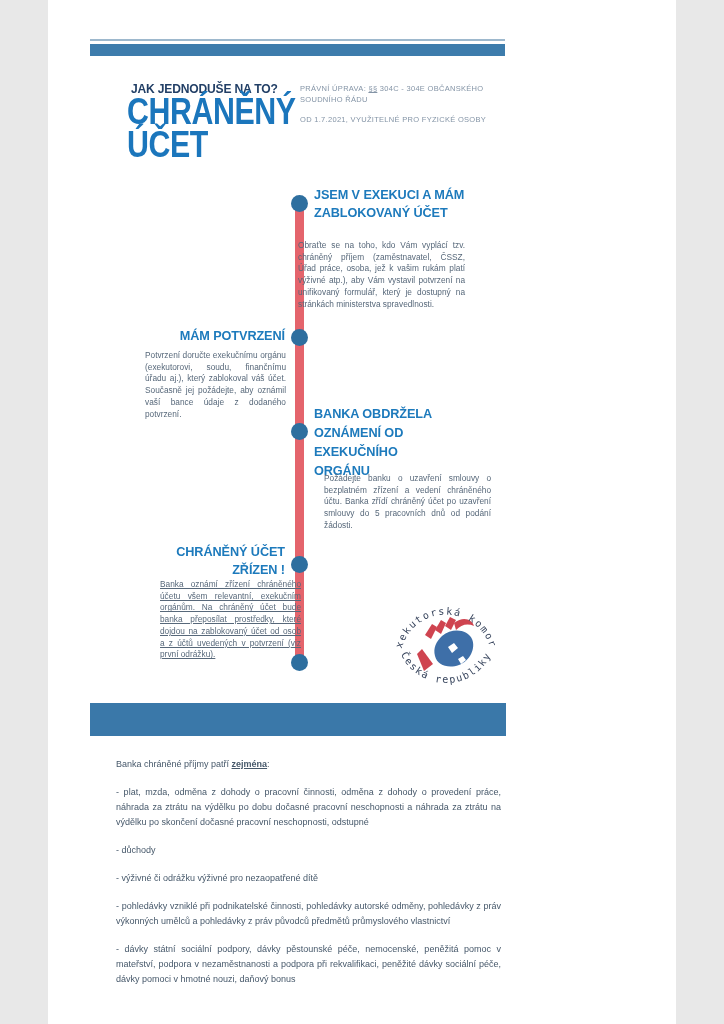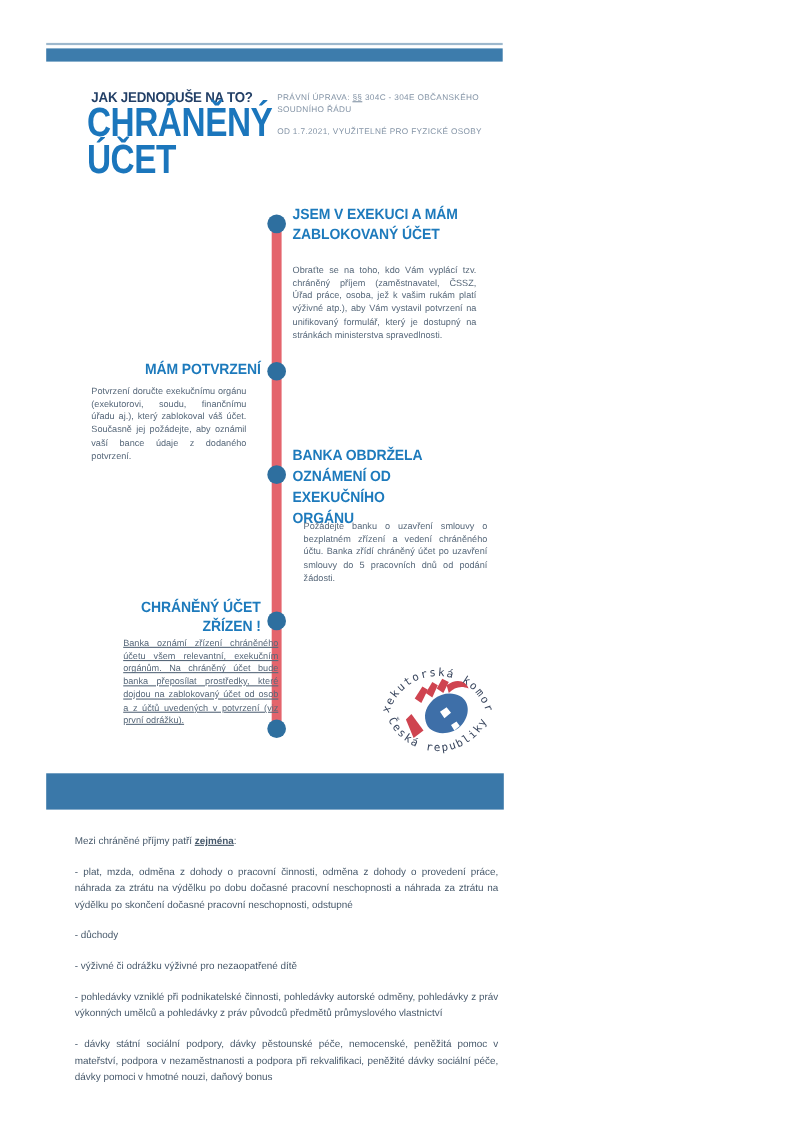--- a/index.html
+++ b/index.html
@@ -1,18 +1,18 @@
 <!DOCTYPE html>
 <html><head>
 <meta charset="utf-8">
 <style>
   html,body{margin:0;padding:0;background:#e8e8e8;}
   .page{
     position:relative;
-    width:724px;height:1024px;
+    width:628px;height:1024px;
     background:#ffffff;
     font-family:"Liberation Sans", sans-serif;
     overflow:hidden;
     margin:0 auto;
   }
   
   .top-thin{position:absolute;left:42px;top:39px;width:415px;height:2px;background:#9db8cd;}
   .top-band{position:absolute;left:42px;top:44px;width:415px;height:12px;background:#3d7cac;}
   .bottom-band{position:absolute;left:42px;top:703px;width:416px;height:33px;background:#3a78a9;}
 
@@ -47,23 +47,23 @@
     letter-spacing:-0.1px;
   }
   .st-right{transform:scaleX(0.94);transform-origin:left top;}
   .st-left{text-align:right;transform:scaleX(0.94);transform-origin:right top;}
   .step-body{
     position:absolute;
     font-size:8.3px;line-height:11.7px;color:#57687a;
     text-align:justify;
   }
   .t1{left:266px;top:186px;width:175px;}
-  .b1{left:266px;top:240px;width:167px;}
+  .b1{left:250px;top:240px;width:167px;}
   .t2{left:97px;top:327px;width:140px;}
-  .b2{left:83px;top:350px;width:141px;}
+  .b2{left:97px;top:350px;width:141px;}
   .t3{left:266px;top:404px;width:150px;line-height:19px;}
   .b3{left:276px;top:473px;width:167px;}
   .t4{left:97px;top:543px;width:140px;}
   .b4{left:112px;top:579px;width:141px;text-decoration:underline;}
 
   
   .stamp{position:absolute;left:340px;top:589px;width:116px;height:116px;}
 
   
   .footer{
@@ -132,21 +132,21 @@
       </text>
       <text font-family="DejaVu Sans Mono, monospace" font-size="10" letter-spacing="1.5" fill="#39465e">
         <textPath href="#arcBot" startOffset="50%" text-anchor="middle">Česká republiky</textPath>
       </text>
     </svg>
   </div>
 
   <div class="bottom-band"></div>
 
   <div class="footer">
-    <p class="intro"><span>Mezi chráněné příjmy patří </span><span class="emph">zejména</span><span>:</span></p>
+    <p class="intro"><span>Banka chráněné příjmy patří </span><span class="emph">zejména</span><span>:</span></p>
     <p class="item">- plat, mzda, odměna z dohody o pracovní činnosti, odměna z dohody o provedení práce, náhrada za ztrátu na výdělku po dobu dočasné pracovní neschopnosti a náhrada za ztrátu na výdělku po skončení dočasné pracovní neschopnosti, odstupné</p>
     <p class="item">- důchody</p>
     <p class="item">- výživné či odrážku výživné pro nezaopatřené dítě</p>
     <p class="item">- pohledávky vzniklé při podnikatelské činnosti, pohledávky autorské odměny, pohledávky z práv výkonných umělců a pohledávky z práv původců předmětů průmyslového vlastnictví</p>
     <p class="item">- dávky státní sociální podpory, dávky pěstounské péče, nemocenské, peněžitá pomoc v mateřství, podpora v nezaměstnanosti a podpora při rekvalifikaci, peněžité dávky sociální péče, dávky pomoci v hmotné nouzi, daňový bonus</p>
   </div>
 
 </div>
 
 </body></html>

